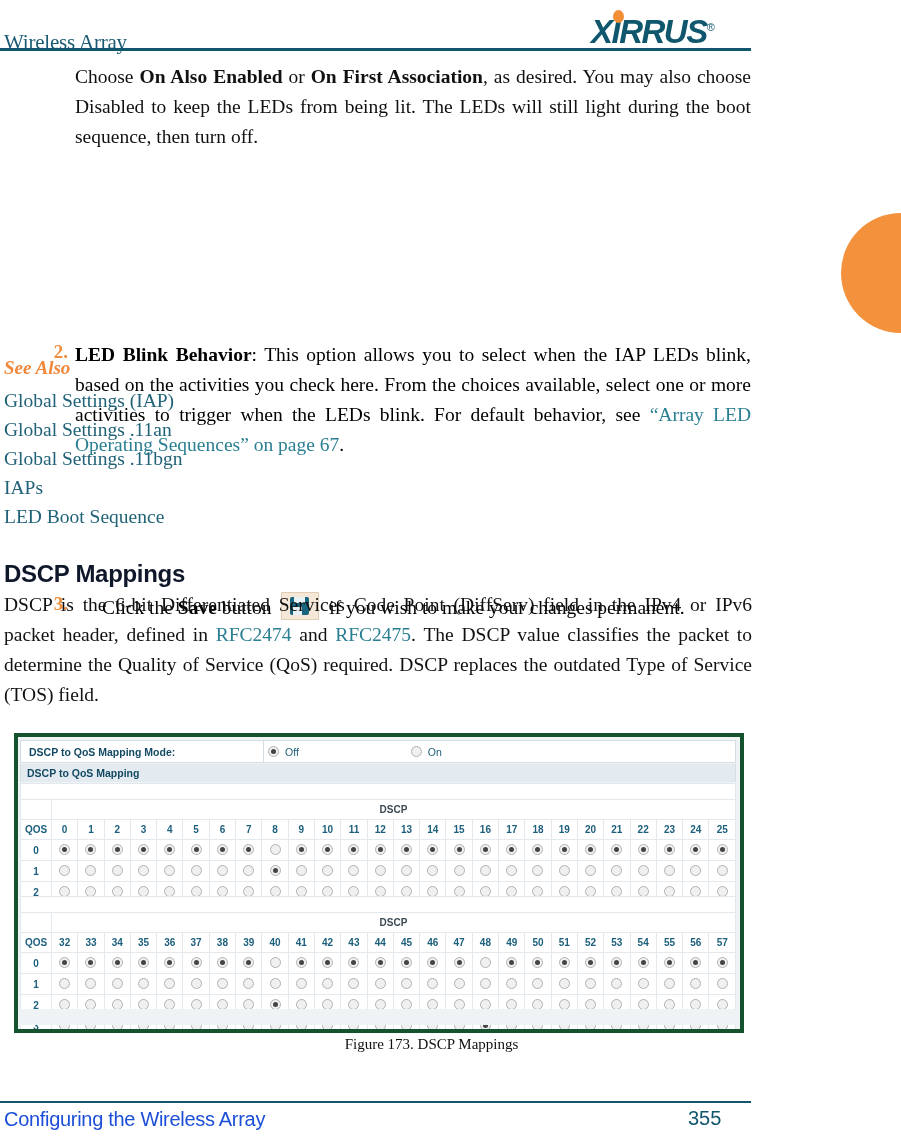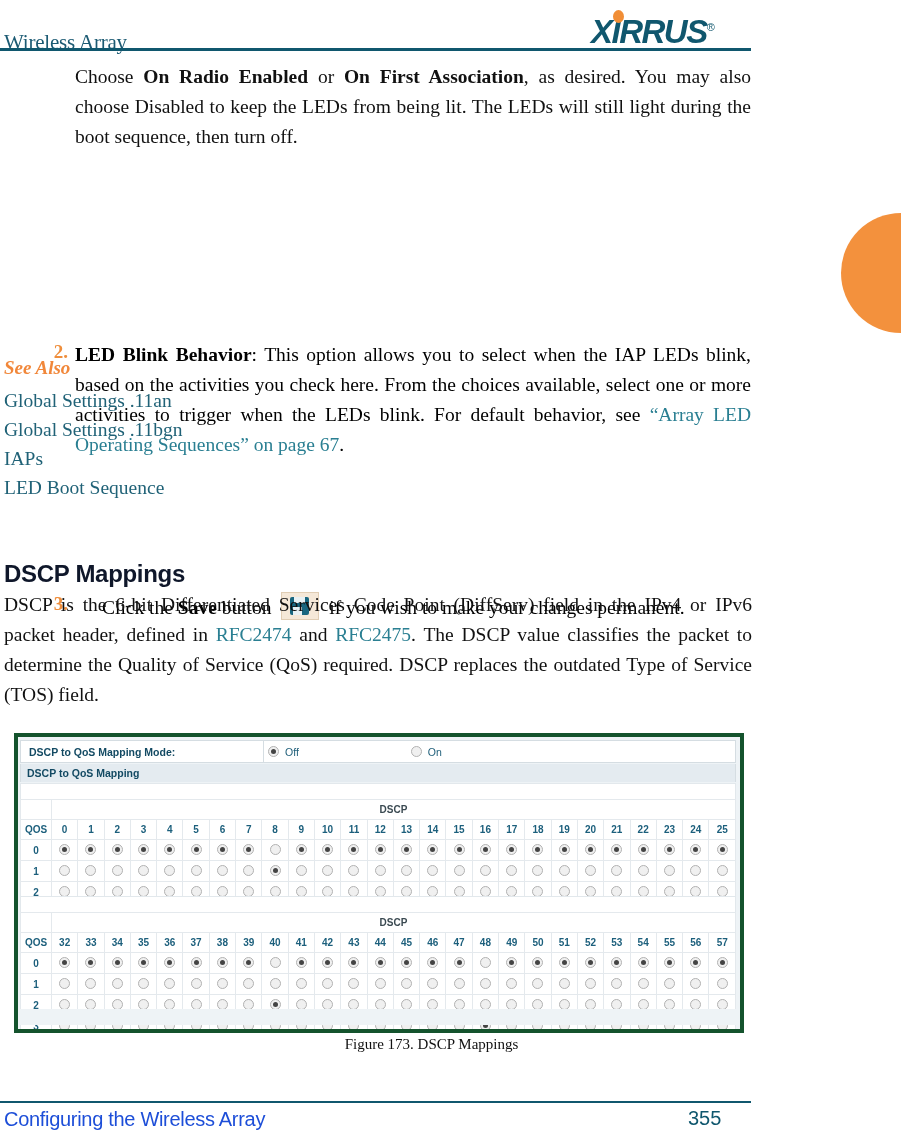--- a/index.html
+++ b/index.html
@@ -352,34 +352,35 @@
       <span>XIRRUS</span><span class="logo-reg">®</span>
     </span>
   </div>
   <div class="header-rule"></div>
 </div>
 
 <div class="side-tab"></div>
 
 <div class="content">
 
-  <div class="para cont-para">Choose <b>On Radio Enabled</b> or <b>On First Association</b>, as desired. You may also choose Disabled to keep the LEDs from being lit. The LEDs will still light during the boot sequence, then turn off.</div>
+  <div class="para cont-para">Choose <b>On Also Enabled</b> or <b>On First Association</b>, as desired. You may also choose Disabled to keep the LEDs from being lit. The LEDs will still light during the boot sequence, then turn off.</div>
 
   <div class="list-item item2">
     <div class="list-num">2.</div>
     <div class="list-body"><b>LED Blink Behavior</b>: This option allows you to select when the IAP LEDs blink, based on the activities you check here. From the choices available, select one or more activities to trigger when the LEDs blink. For default behavior, see <span class="xlink">“Array LED Operating Sequences” on page 67</span>.</div>
   </div>
 
   <div class="list-item item3">
     <div class="list-num">3.</div>
     <div class="list-body">Click the <b>Save</b> button <span class="save-icon-inline"><span class="floppy"></span></span> if you wish to make your changes permanent.</div>
   </div>
 
   <div class="see-also-head">See Also</div>
   <div class="see-also-list">
+    <div>Global Settings (IAP)</div>
     <div>Global Settings .11an</div>
     <div>Global Settings .11bgn</div>
     <div>IAPs</div>
     <div>LED Boot Sequence</div>
   </div>
 
   <div class="sec-head">DSCP Mappings</div>
   <div class="para dscp-para">DSCP is the 6-bit Differentiated Services Code Point (DiffServ) field in the IPv4 or IPv6 packet header, defined in <span class="xlink">RFC2474</span> and <span class="xlink">RFC2475</span>. The DSCP value classifies the packet to determine the Quality of Service (QoS) required. DSCP replaces the outdated Type of Service (TOS) field.</div>
 
   <div class="figure">

